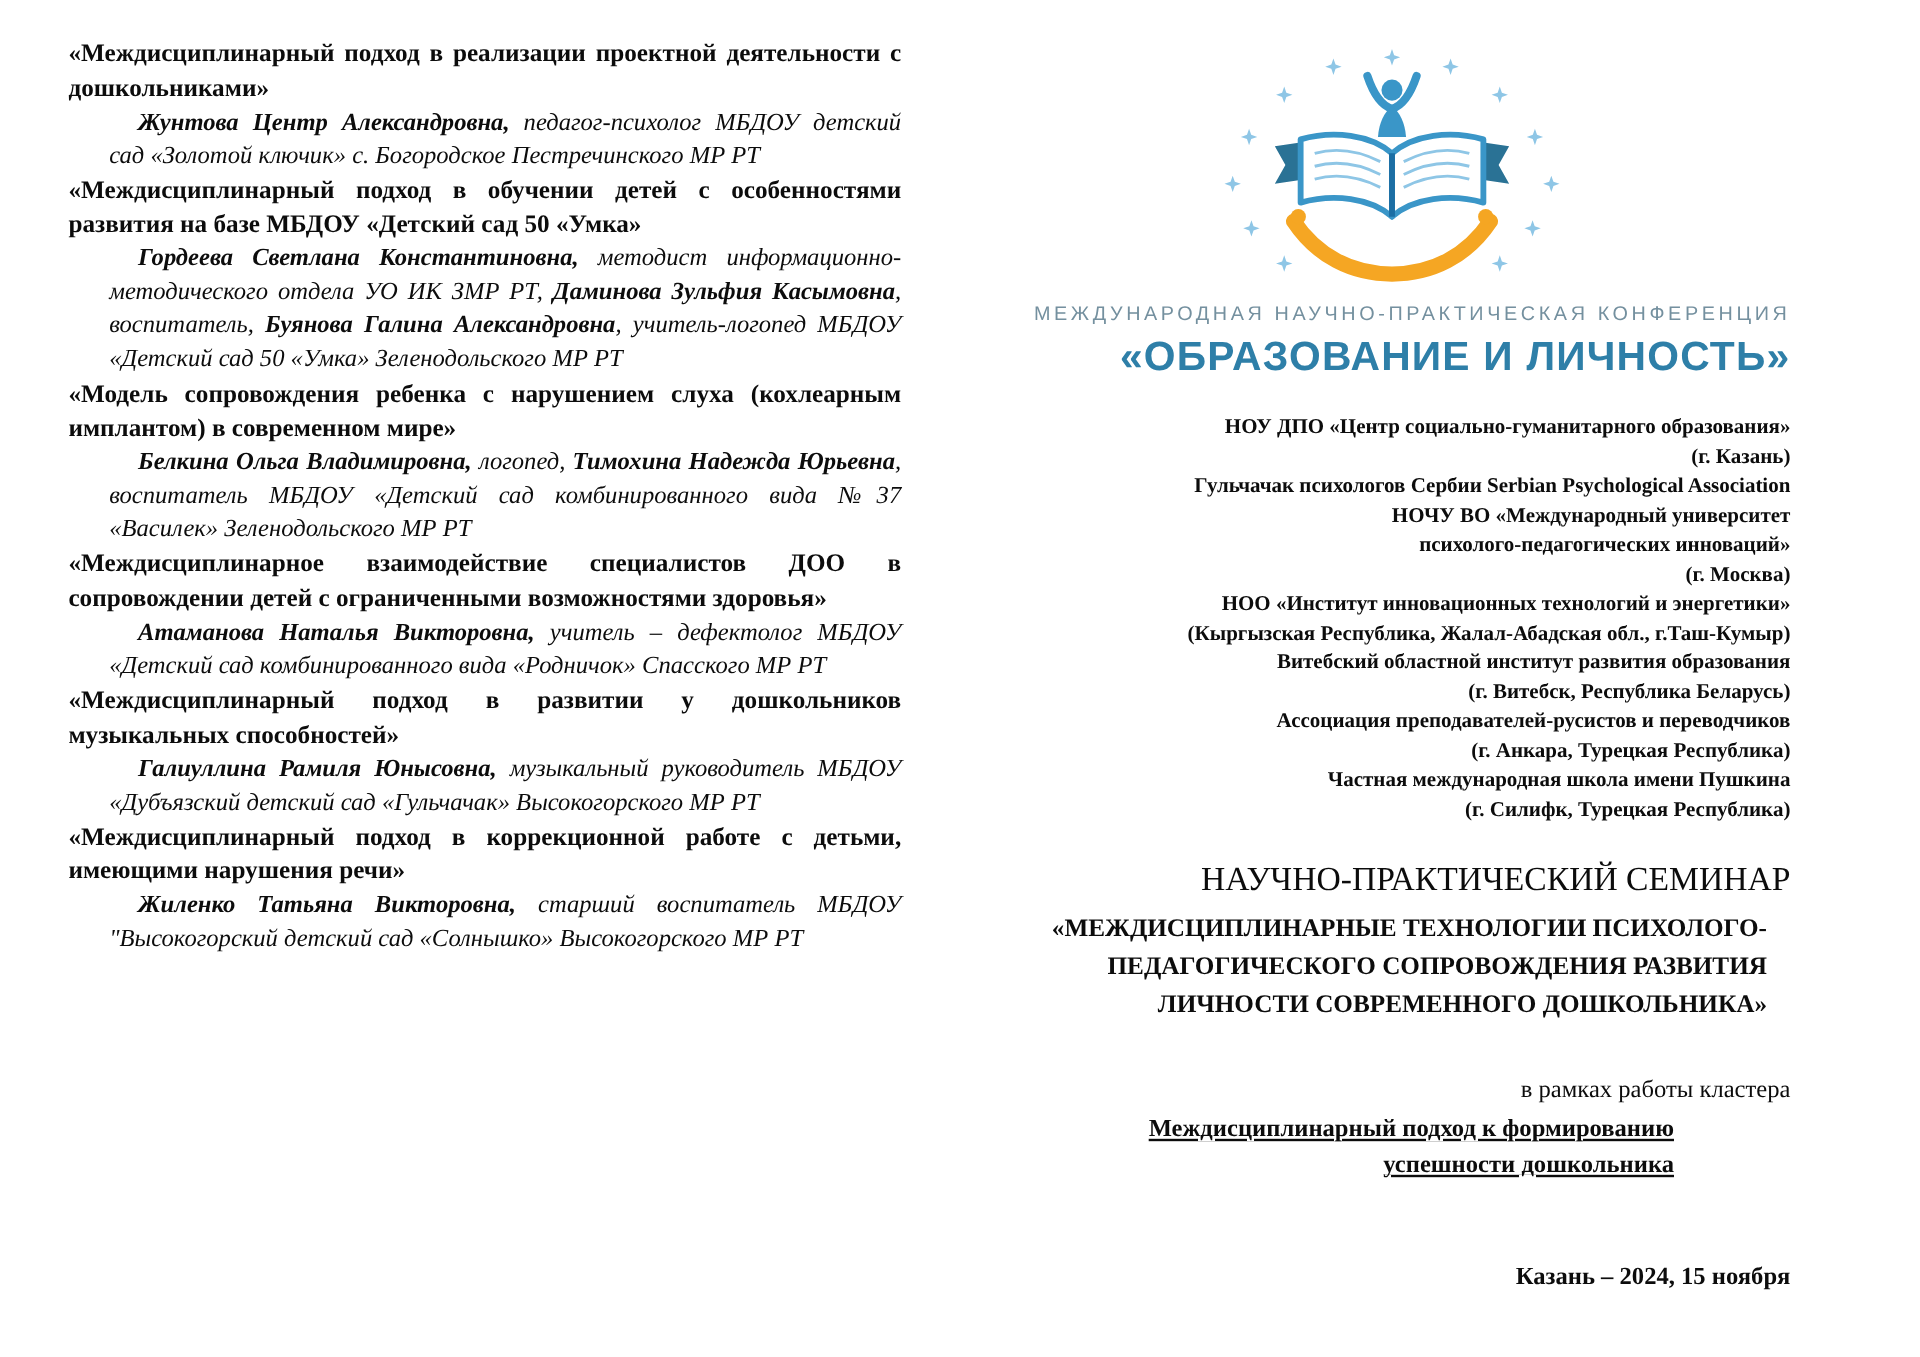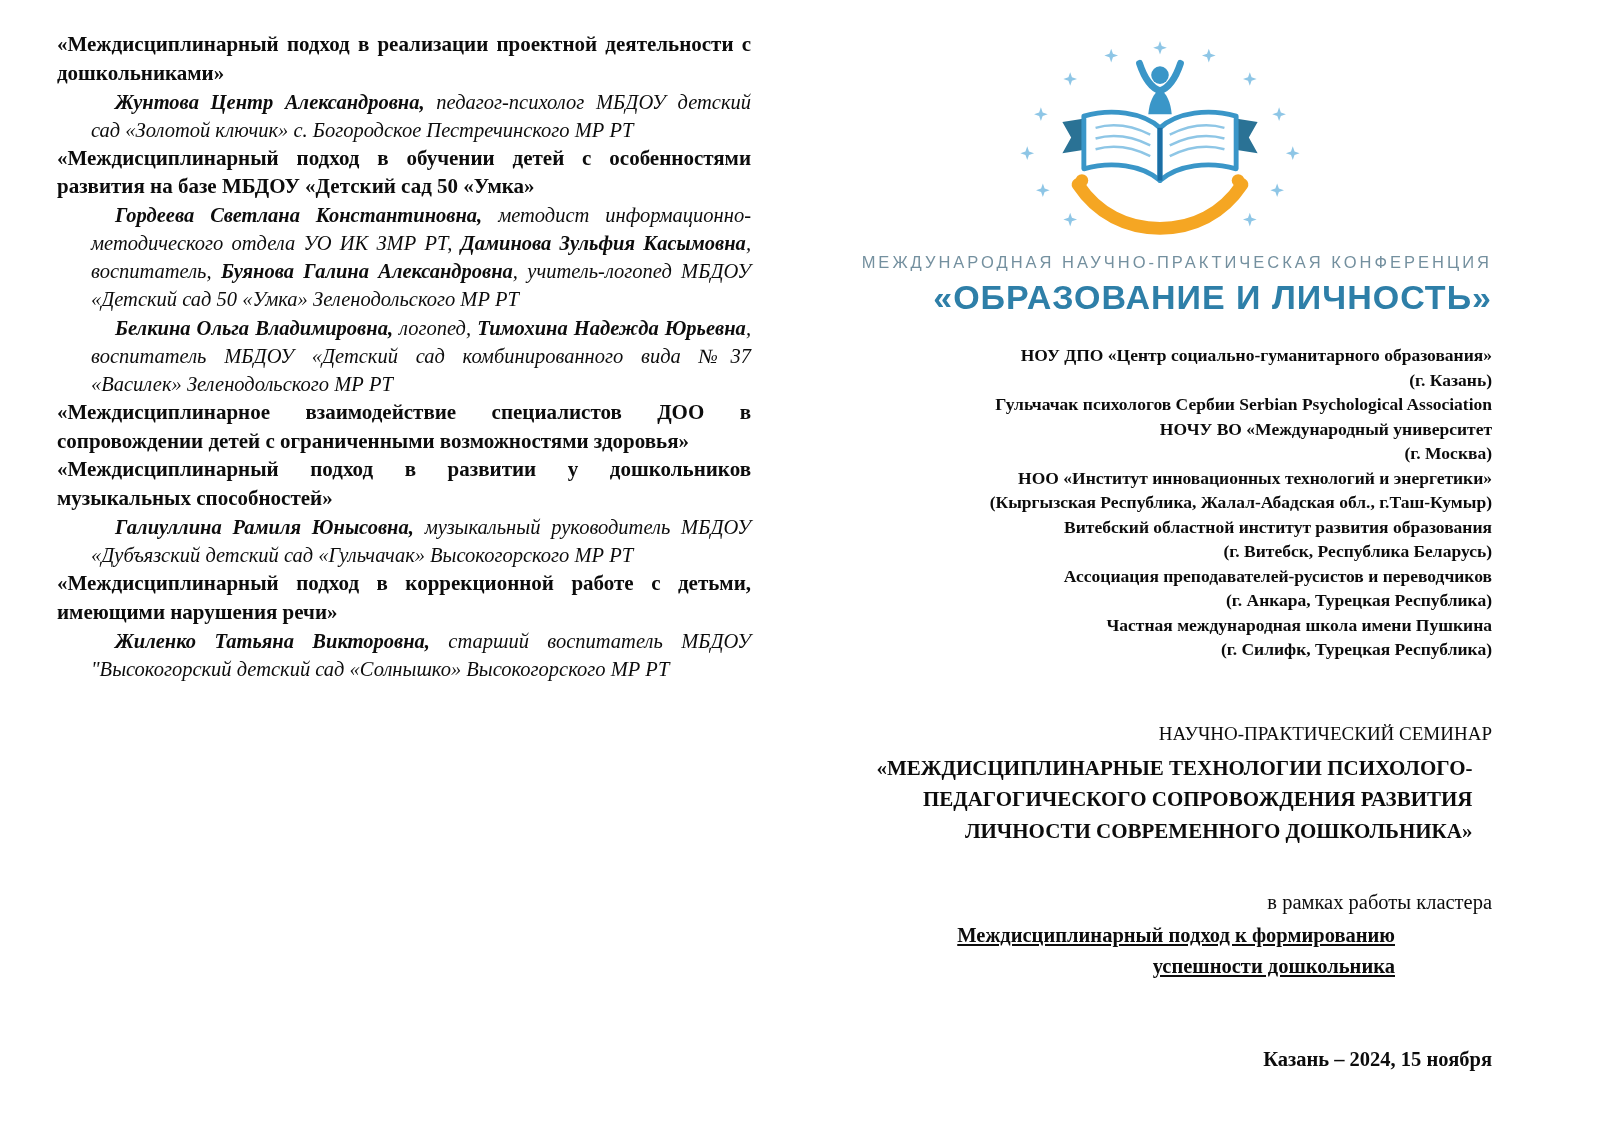--- a/index.html
+++ b/index.html
@@ -29,21 +29,21 @@
     margin-top:4px;white-space:nowrap;
   }
   .conf-name{
     font-family:"Liberation Sans", sans-serif;
     font-size:34px;font-weight:bold;letter-spacing:1px;
     color:var(--conference-name,#2e7fa8);
     margin-top:6px;white-space:nowrap;
   }
   .orgs{margin-top:26px;font-weight:bold;font-size:17.5px;line-height:1.4}
   .org-line{white-space:nowrap}
-  .seminar-label{margin-top:61px;font-size:19px}
+  .seminar-label{margin-top:32px;font-size:28px}
   .seminar-title{
     margin:8px auto 0;max-width:625px;
     font-weight:bold;font-size:21px;line-height:1.5;
   }
   .cluster-intro{margin-top:44px;font-size:20.5px}
   .cluster-name{
     margin:6px auto 0;max-width:470px;
     font-weight:bold;font-size:20.5px;line-height:1.5;
     text-decoration:underline;
   }
@@ -52,22 +52,24 @@
 </head>
 <body>
 
 <div class="page">
 
   <div class="left-col">
       <p class="s-title">«Междисциплинарный подход в реализации проектной деятельности с дошкольниками»</p>
       <p class="s-speakers"><span class="sp-name">Жунтова Центр Александровна,</span><span class="sp-role"> педагог-психолог МБДОУ детский сад «Золотой ключик» с. Богородское Пестречинского МР РТ</span></p>
       <p class="s-title">«Междисциплинарный подход в обучении детей с особенностями развития на базе МБДОУ «Детский сад 50 «Умка»</p>
       <p class="s-speakers"><span class="sp-name">Гордеева Светлана Константиновна,</span><span class="sp-role"> методист информационно-методического отдела УО ИК ЗМР РТ, </span><span class="sp-name">Даминова Зульфия Касымовна</span><span class="sp-role">, воспитатель, </span><span class="sp-name">Буянова Галина Александровна</span><span class="sp-role">, учитель-логопед МБДОУ «Детский сад 50 «Умка» Зеленодольского МР РТ</span></p>
+      <p class="s-title">«Модель сопровождения ребенка с нарушением слуха (кохлеарным имплантом) в современном мире»</p>
       <p class="s-speakers"><span class="sp-name">Белкина Ольга Владимировна,</span><span class="sp-role"> логопед, </span><span class="sp-name">Тимохина Надежда Юрьевна</span><span class="sp-role">, воспитатель МБДОУ «Детский сад комбинированного вида №37 «Василек» Зеленодольского МР РТ</span></p>
       <p class="s-title">«Междисциплинарное взаимодействие специалистов ДОО в сопровождении детей с ограниченными возможностями здоровья»</p>
+      <p class="s-speakers"><span class="sp-name">Атаманова Наталья Викторовна,</span><span class="sp-role"> учитель – дефектолог МБДОУ «Детский сад комбинированного вида «Родничок» Спасского МР РТ</span></p>
       <p class="s-title">«Междисциплинарный подход в развитии у дошкольников музыкальных способностей»</p>
       <p class="s-speakers"><span class="sp-name">Галиуллина Рамиля Юнысовна,</span><span class="sp-role"> музыкальный руководитель МБДОУ «Дубъязский детский сад «Гульчачак» Высокогорского МР РТ</span></p>
       <p class="s-title">«Междисциплинарный подход в коррекционной работе с детьми, имеющими нарушения речи»</p>
       <p class="s-speakers"><span class="sp-name">Жиленко Татьяна Викторовна,</span><span class="sp-role"> старший воспитатель МБДОУ "Высокогорский детский сад «Солнышко» Высокогорского МР РТ</span></p>
     </div>
 
   <div class="right-col">
 
     <div class="logo-wrap">
       <svg width="300" height="205" viewBox="0 0 300 210" aria-hidden="true">
@@ -118,20 +120,21 @@
 
     <div class="conf-label">МЕЖДУНАРОДНАЯ НАУЧНО-ПРАКТИЧЕСКАЯ КОНФЕРЕНЦИЯ</div>
 
     <div class="conf-name">«ОБРАЗОВАНИЕ И ЛИЧНОСТЬ»</div>
 
     <div class="orgs">
         <div class="org-line">НОУ ДПО «Центр социально-гуманитарного образования»</div>
         <div class="org-line">(г. Казань)</div>
         <div class="org-line">Гульчачак психологов Сербии Serbian Psychological Association</div>
         <div class="org-line">НОЧУ ВО «Международный университет</div>
+        <div class="org-line">психолого-педагогических инноваций»</div>
         <div class="org-line">(г. Москва)</div>
         <div class="org-line">НОО «Институт инновационных технологий и энергетики»</div>
         <div class="org-line">(Кыргызская Республика, Жалал-Абадская обл., г.Таш-Кумыр)</div>
         <div class="org-line">Витебский областной институт развития образования</div>
         <div class="org-line">(г. Витебск, Республика Беларусь)</div>
         <div class="org-line">Ассоциация преподавателей-русистов и переводчиков</div>
         <div class="org-line">(г. Анкара, Турецкая Республика)</div>
         <div class="org-line">Частная международная школа имени Пушкина</div>
         <div class="org-line">(г. Силифк, Турецкая Республика)</div>
       </div>

